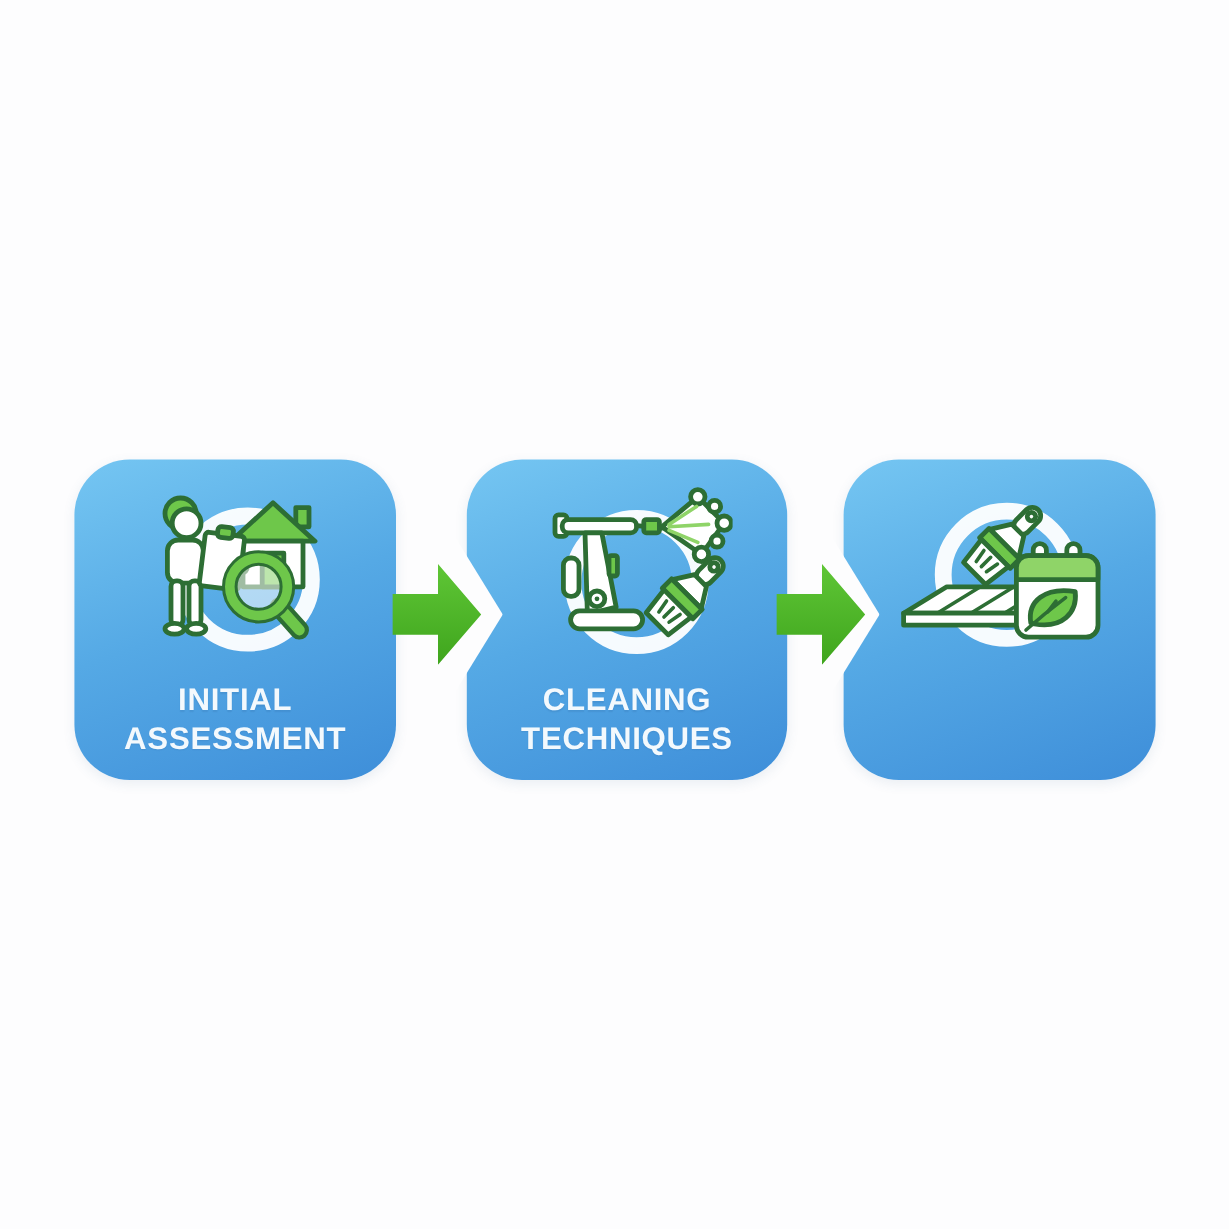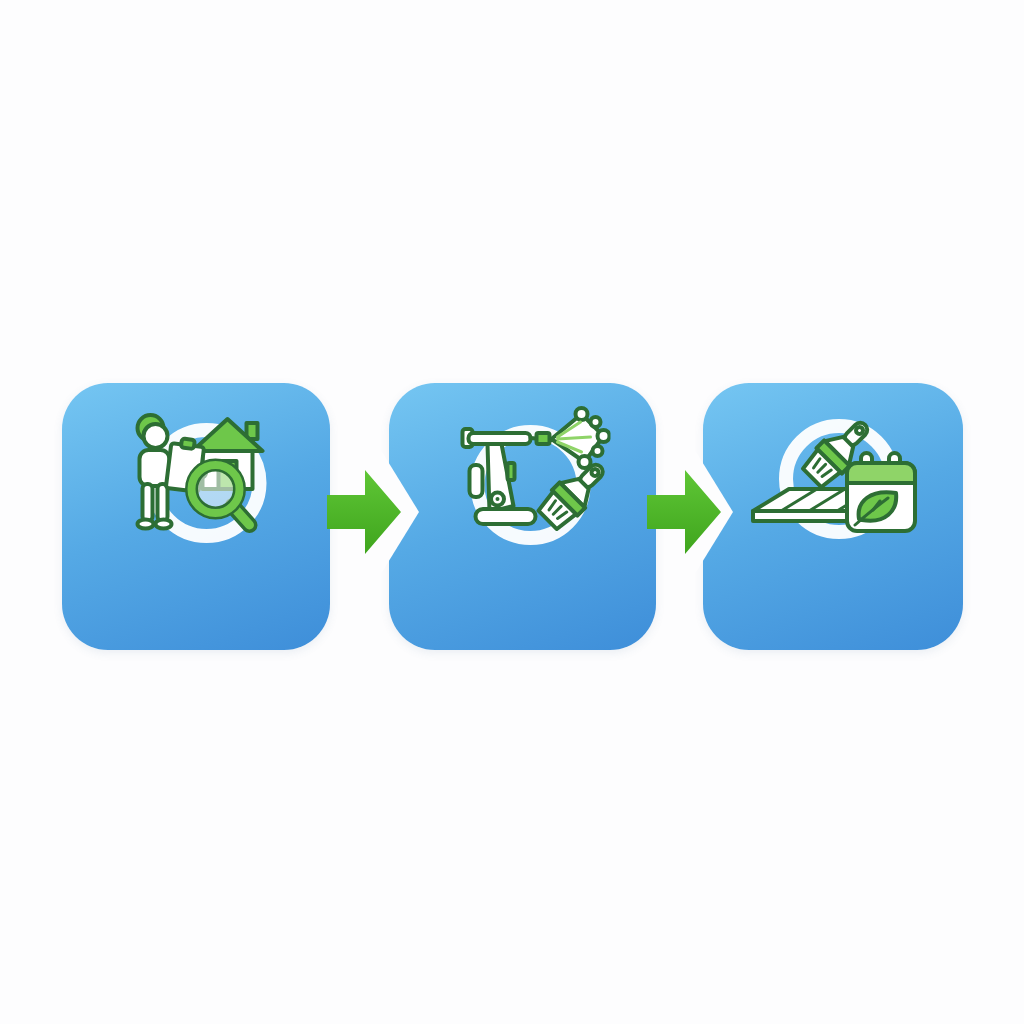--- a/index.html
+++ b/index.html
@@ -85,20 +85,22 @@
         </g>
 
         <g>
           <line x1="124" y1="101" x2="141" y2="120" stroke="#2d6e34" stroke-width="16" stroke-linecap="round"></line>
           <line x1="124" y1="101" x2="141" y2="120" stroke="#6ec74a" stroke-width="9" stroke-linecap="round"></line>
           <circle cx="107" cy="84" r="24" fill="rgba(255,255,255,0.55)" stroke="#2d6e34" stroke-width="13"></circle>
           <circle cx="107" cy="84" r="24" fill="none" stroke="#6ec74a" stroke-width="8"></circle>
         </g>
       </svg>
     </div>
+    <div class="card-label">INITIAL
+ASSESSMENT</div>
   </div>
 
   <div class="card" id="card-2">
     <div class="icon-wrap">
       <svg width="175" height="152" viewBox="0 0 175 152">
         <circle cx="95" cy="80" r="53" fill="none" stroke="rgba(255,255,255,0.95)" stroke-width="14"></circle>
 
         <g fill="#ffffff" stroke="#2d6e34" stroke-width="4" stroke-linejoin="round" stroke-linecap="round">
           <rect x="27" y="24" width="10" height="18" rx="3"></rect>
           <rect x="33" y="28" width="62" height="11" rx="5"></rect>
@@ -125,20 +127,22 @@
         <g transform="translate(127,100) rotate(45)" fill="#ffffff" stroke="#2d6e34" stroke-width="4" stroke-linejoin="round" stroke-linecap="round">
           <rect x="-7" y="-54" width="14" height="26" rx="7"></rect>
           <path d="M-7 -30 h14 l10 16 h-34 z"></path>
           <rect x="-18" y="-14" width="36" height="11" fill="#6ec74a"></rect>
           <path d="M-16 -3 h32 l-3 24 h-26 z"></path>
           <path d="M-8 2 l2 11 M0 2 v11 M8 2 l-2 11" stroke-width="3"></path>
           <circle cx="0" cy="-46" r="3.5" fill="#fdfdfe"></circle>
         </g>
       </svg>
     </div>
+    <div class="card-label">CLEANING
+TECHNIQUES</div>
   </div>
 
   <div class="card" id="card-3">
     <div class="icon-wrap">
       <svg width="180" height="152" viewBox="0 0 180 152">
         <circle cx="96" cy="74" r="53" fill="none" stroke="rgba(255,255,255,0.95)" stroke-width="14"></circle>
 
         <g fill="#ffffff" stroke="#2d6e34" stroke-width="4" stroke-linejoin="round">
           <path d="M10 106 L46 84 L166 84 L130 106 Z"></path>
           <path d="M74 84 L38 106 M102 84 L66 106 M130 84 L94 106" stroke-width="3" fill="none"></path>

